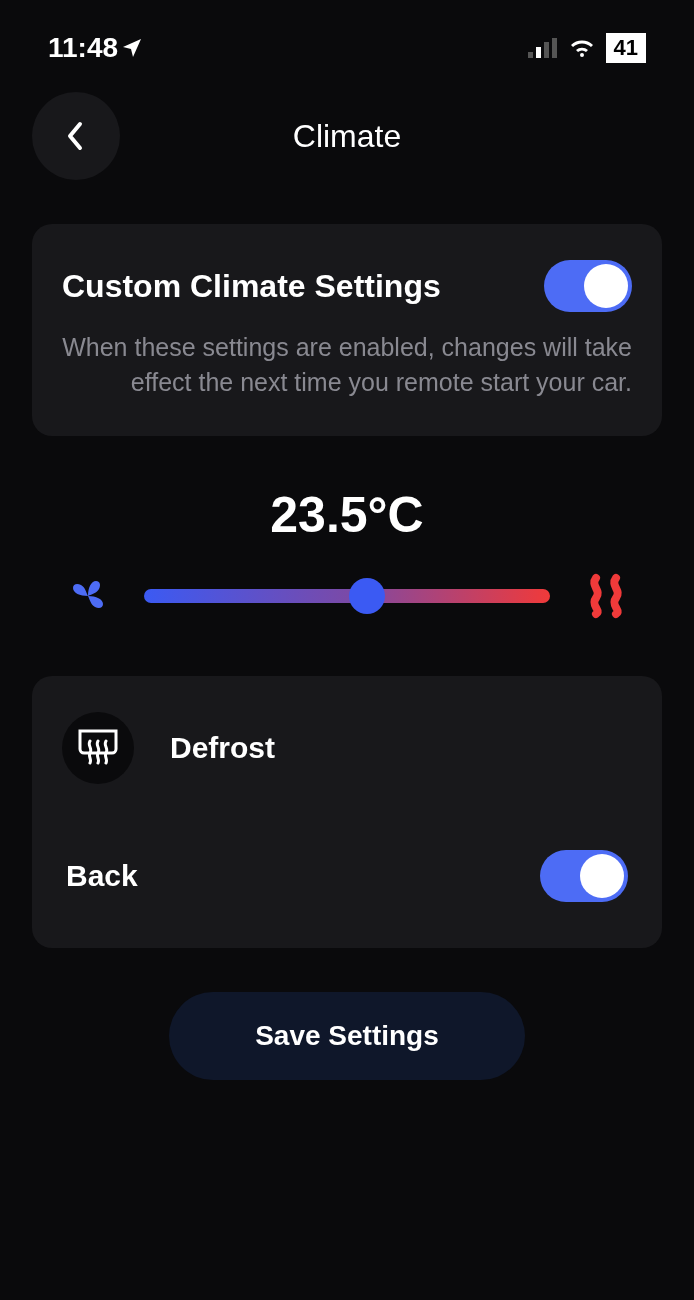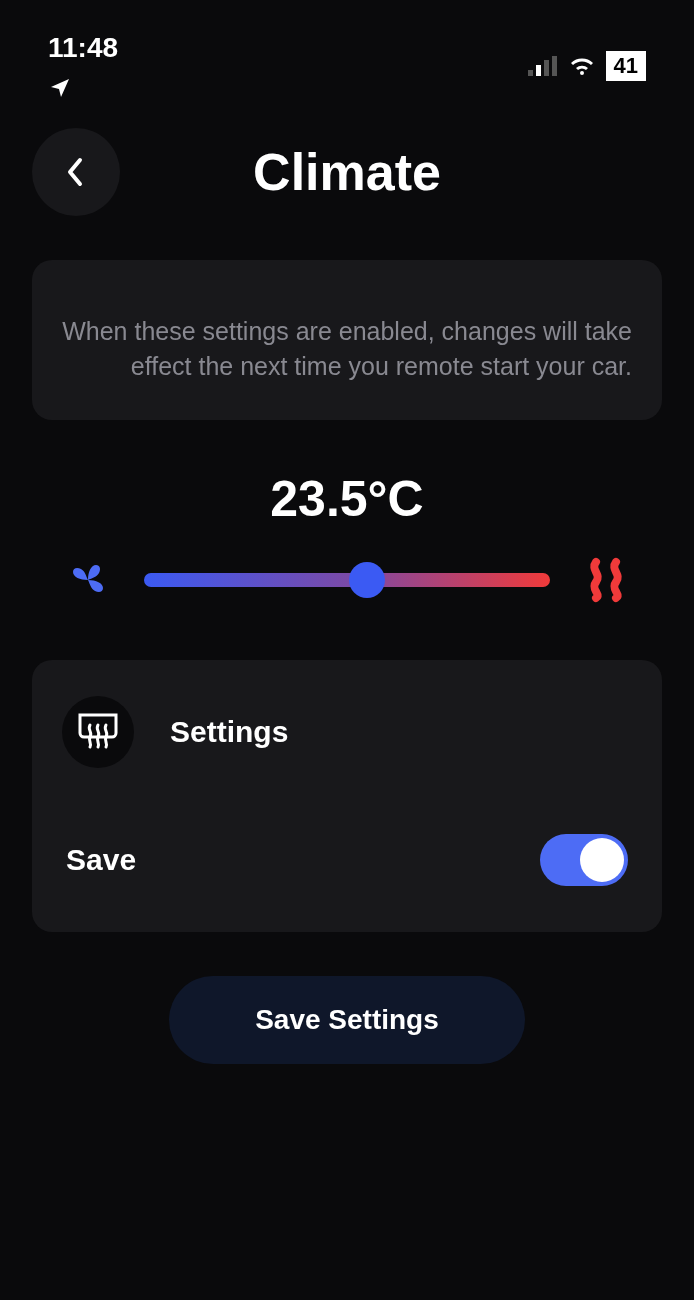--- a/index.html
+++ b/index.html
@@ -18,22 +18,22 @@
     .status-bar {
       display: flex;
       justify-content: space-between;
       align-items: center;
       padding: 32px 48px 10px 48px;
       font-size: 28px;
       font-weight: 700;
     }
     .status-left {
       display: flex;
-      gap: 12px;
-      flex-direction: column;
+      align-items: center;
+      gap: 2px;
     }
     .status-right {
       display: flex;
       align-items: center;
       gap: 10px;
     }
     .battery-pill {
       background: #fff;
       color: #000;
       border-radius: 0;
@@ -57,22 +57,22 @@
       display: flex;
       align-items: center;
       justify-content: center;
       border: none;
       cursor: pointer;
     }
     .page-title {
       position: absolute;
       left: 50%;
       transform: translateX(-50%);
-      font-size: 52px;
-      font-weight: 700;
+      font-size: 32px;
+      font-weight: 400;
     }
     .card {
       background: #18181b;
       border-radius: 20px;
       margin: 20px 32px;
       padding: 36px 30px;
     }
     .card-header-row {
       display: flex;
       justify-content: space-between;
@@ -218,20 +218,24 @@
 <div class="nav-header">
   <button class="back-btn">
     <svg width="20" height="32" viewBox="0 0 20 32" fill="none" stroke="#fff" stroke-width="4" stroke-linecap="round" stroke-linejoin="round">
       <polyline points="14,4 4,16 14,28"></polyline>
     </svg>
   </button>
   <div class="page-title">Climate</div>
 </div>
 
 <div class="card">
+  <div class="card-header-row">
+    <div class="card-title">Custom Climate Settings</div>
+    <div class="toggle"></div>
+  </div>
   <div class="card-desc">When these settings are enabled, changes will take effect the next time you remote start your car.</div>
 </div>
 
 <div class="temp-display">23.5°C</div>
 
 <div class="slider-row">
   <svg class="fan-icon" viewBox="0 0 48 48" fill="#4d6cf5">
     <path d="M24 24c0-8 3-15 8-15 4 0 5 4 3 8-2 4-7 5-11 7zm0 0c8 0 15 3 15 8 0 4-4 5-8 3-4-2-5-7-7-11zm0 0c-8 0-15-3-15-8 0-4 4-5 8-3 4 2 5 7 7 11z"></path>
   </svg>
   <div class="slider-track">
@@ -246,21 +250,21 @@
 <div class="card" style="margin-top:36px; padding-bottom:24px;">
   <div class="defrost-header">
     <div class="defrost-icon-circle">
       <svg width="44" height="42" viewBox="0 0 44 42" fill="none" stroke="#fff" stroke-width="3" stroke-linecap="round">
         <path d="M4 4 h36 v18 a4 4 0 0 1 -4 4 h-28 a4 4 0 0 1 -4 -4 z"></path>
         <path d="M14 14c-3 5 3 7 0 12-2 4 2 6 0 10"></path>
         <path d="M22 14c-3 5 3 7 0 12-2 4 2 6 0 10"></path>
         <path d="M30 14c-3 5 3 7 0 12-2 4 2 6 0 10"></path>
       </svg>
     </div>
-    <div class="defrost-title">Settings</div>
+    <div class="defrost-title">Defrost</div>
   </div>
   <div class="toggle-row">
-    <div class="toggle-label">Save</div>
+    <div class="toggle-label">Back</div>
     <div class="toggle"></div>
   </div>
 </div>
 
 <button class="save-btn">Save Settings</button>
 
 </body></html>

